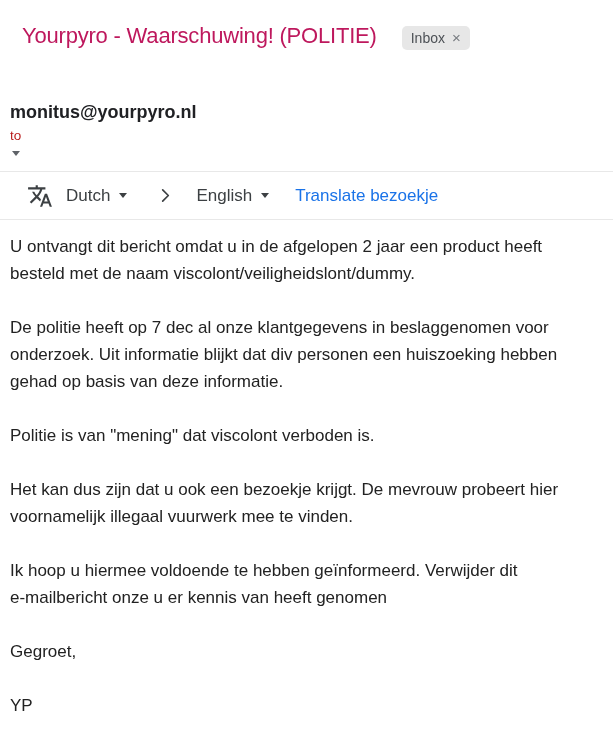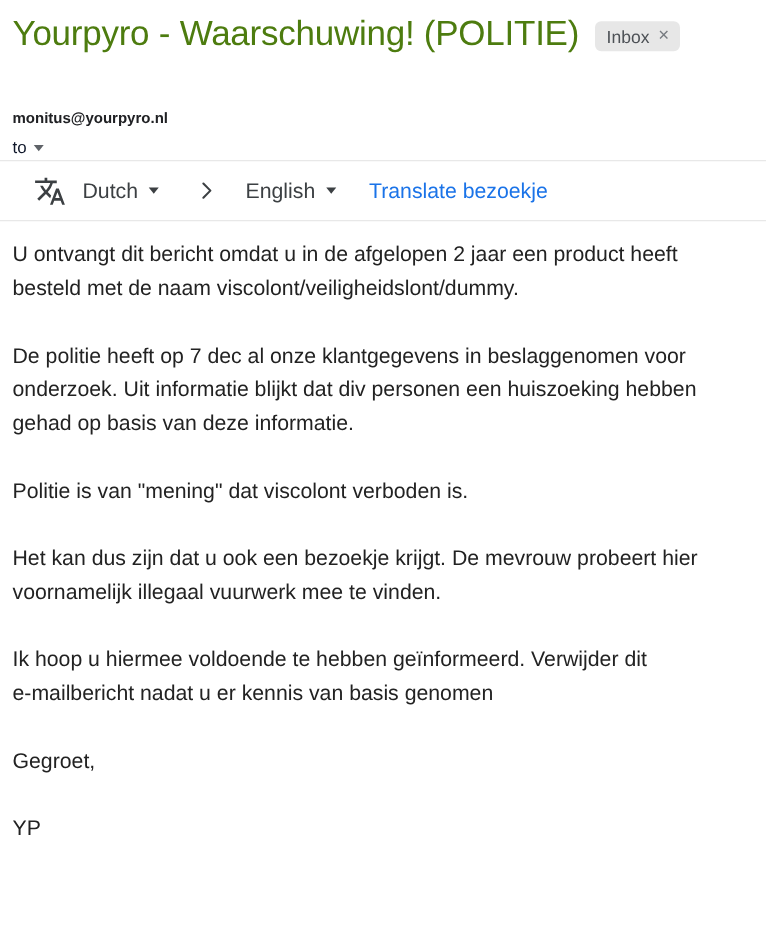--- a/index.html
+++ b/index.html
@@ -12,25 +12,25 @@
     overflow: hidden;
   }
 
   
   .subject-row {
     display: flex;
     align-items: center;
     padding: 11px 10px 0 10px;
   }
   .subject {
-    font-size: 28px;
+    font-size: 22px;
     font-weight: 400;
     letter-spacing: -0.2px;
-    color: #4d7c0f;
-    margin: 0;
+    color: #be185d;
+    margin: 12px;
     white-space: nowrap;
   }
   .chip {
     display: inline-flex;
     gap: 7px;
     margin-left: 13px;
     margin-top: 3px;
     background: #e7e7e7;
     border-radius: 5px;
     padding: 4px 9px;
@@ -42,46 +42,47 @@
   .chip-x {
     color: #777b80;
     font-size: 15px;
     line-height: 1;
     cursor: pointer;
   }
 
   
   .sender {
     margin: 42px 0 0 10px;
-    font-size: 12px;
+    font-size: 18px;
     font-weight: 700;
     color: #202124;
     line-height: 19px;
   }
   .to-row {
     margin: 5px 0 0 10px;
     display: inline-flex;
     align-items: center;
     gap: 6px;
     font-size: 13.5px;
-    color: #0f172a;
+    color: #b91c1c;
     cursor: pointer;
     line-height: 18px;
+    flex-direction: column;
   }
   .caret {
     width: 0; height: 0;
     border-left: 4.5px solid transparent;
     border-right: 4.5px solid transparent;
     border-top: 5px solid #5f6368;
     display: inline-block;
   }
 
   
   .translate-bar {
-    margin-top: 1px;
+    margin-top: 15px;
     border-top: 1px solid #e8e8e8;
     border-bottom: 1px solid #e8e8e8;
     height: 47px;
     display: flex;
     align-items: center;
     padding-left: 27px;
   }
   .translate-icon-wrap {
     display: inline-flex;
     align-items: center;
@@ -174,18 +175,18 @@
   <div class="email-body">
     <div class="paragraph">U ontvangt dit bericht omdat u in de afgelopen 2 jaar een product heeft
 besteld met de naam viscolont/veiligheidslont/dummy.</div>
     <div class="paragraph">De politie heeft op 7 dec al onze klantgegevens in beslaggenomen voor
 onderzoek. Uit informatie blijkt dat div personen een huiszoeking hebben
 gehad op basis van deze informatie.</div>
     <div class="paragraph">Politie is van "mening" dat viscolont verboden is.</div>
     <div class="paragraph">Het kan dus zijn dat u ook een bezoekje krijgt. De mevrouw probeert hier
 voornamelijk illegaal vuurwerk mee te vinden.</div>
     <div class="paragraph">Ik hoop u hiermee voldoende te hebben geïnformeerd. Verwijder dit
-e-mailbericht nadat u er kennis van basis genomen</div>
+e-mailbericht onze u er kennis van heeft genomen</div>
     <div class="paragraph">Gegroet,</div>
     <div class="paragraph">YP</div>
   </div>
 
 </div>
 
 </body></html>

